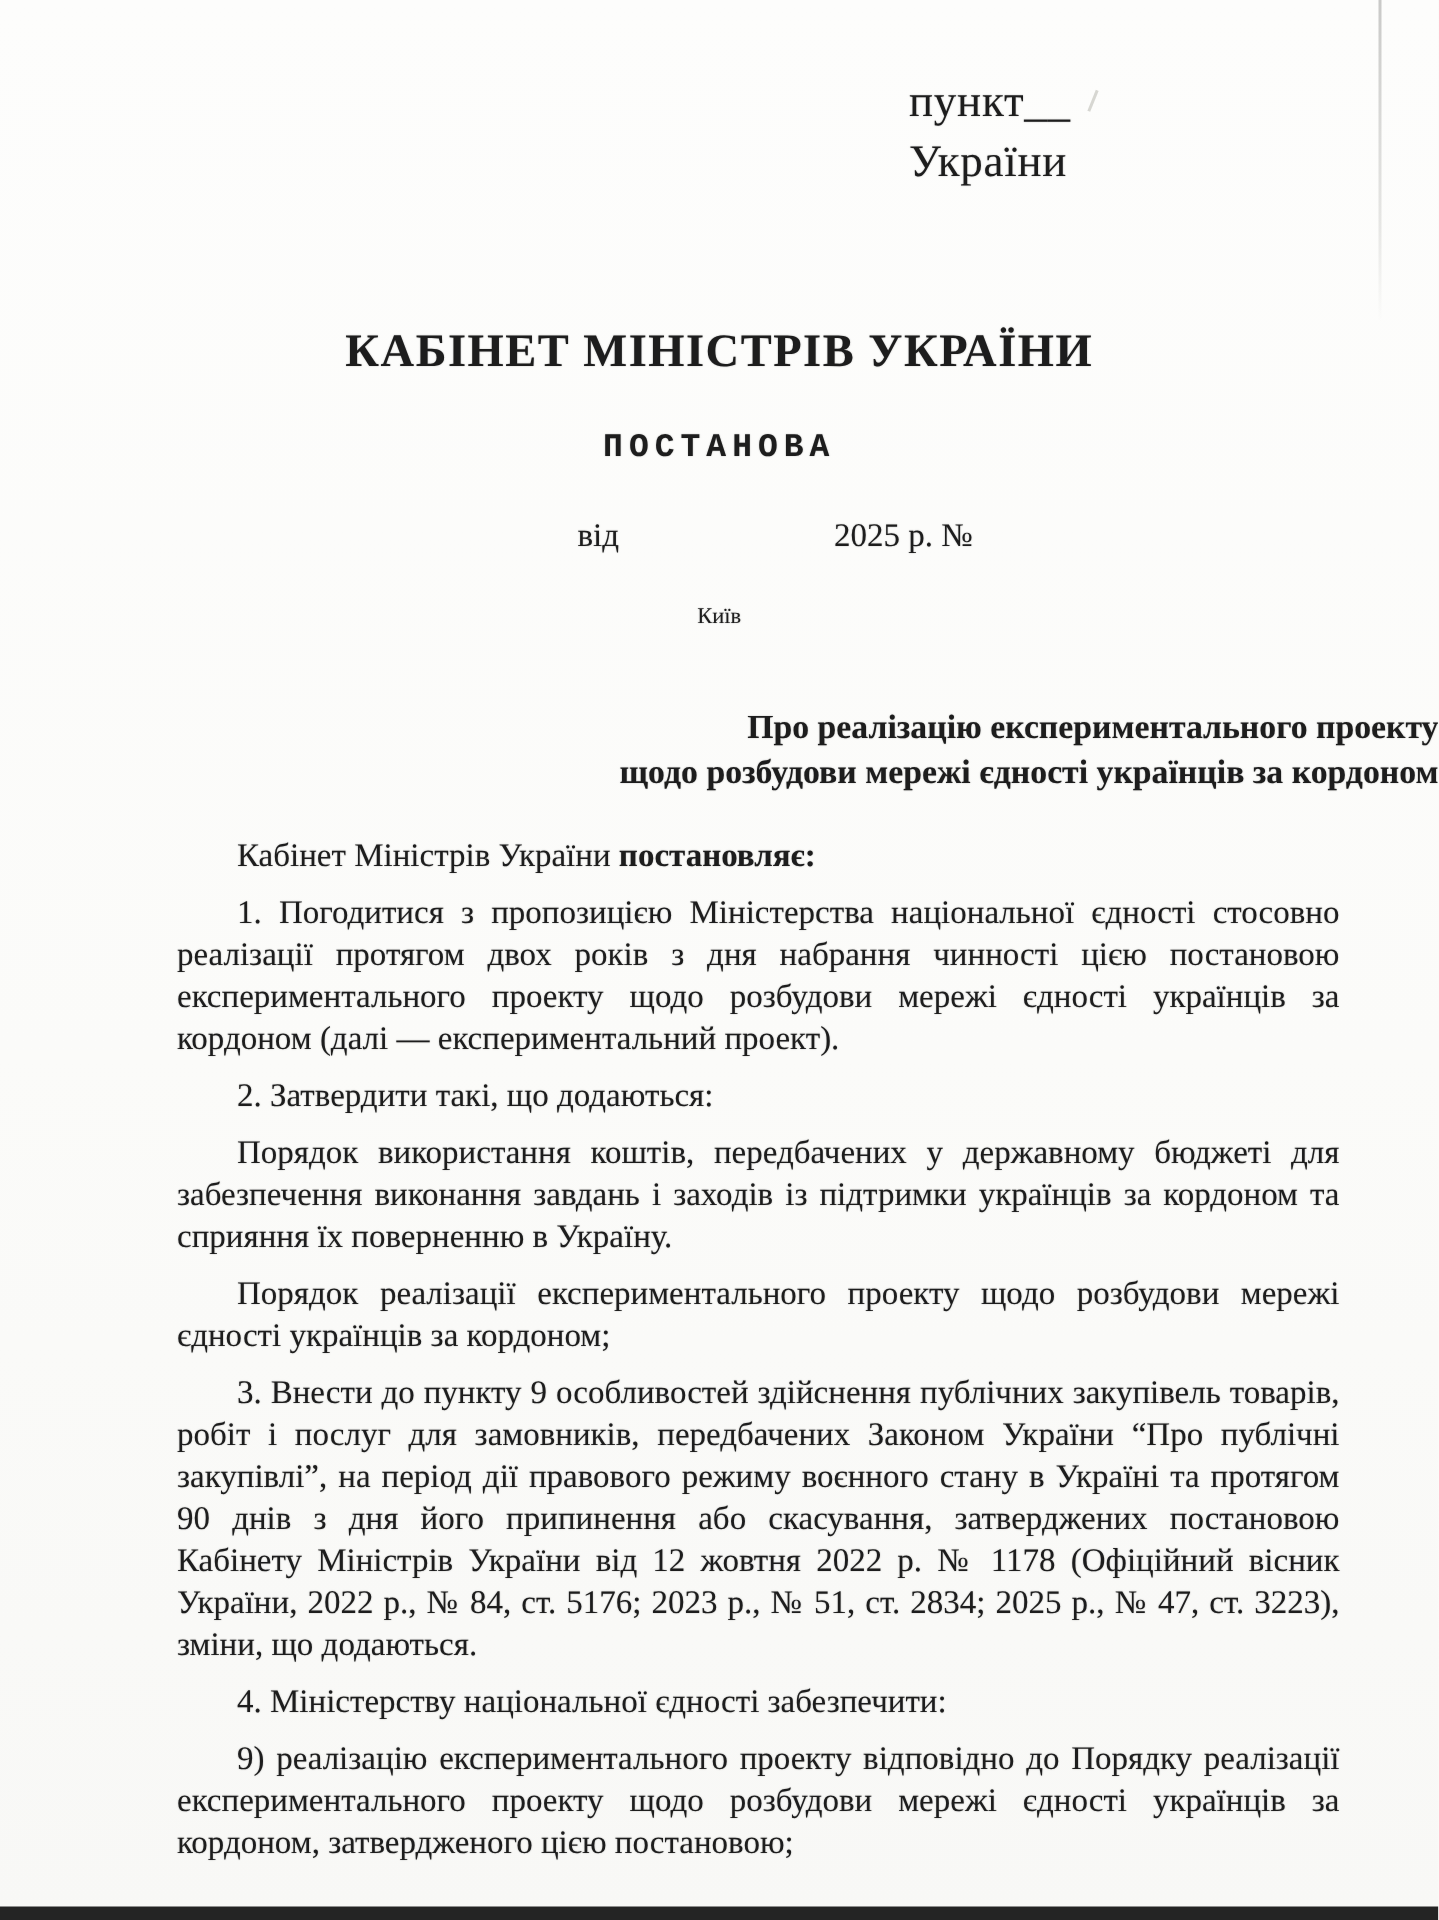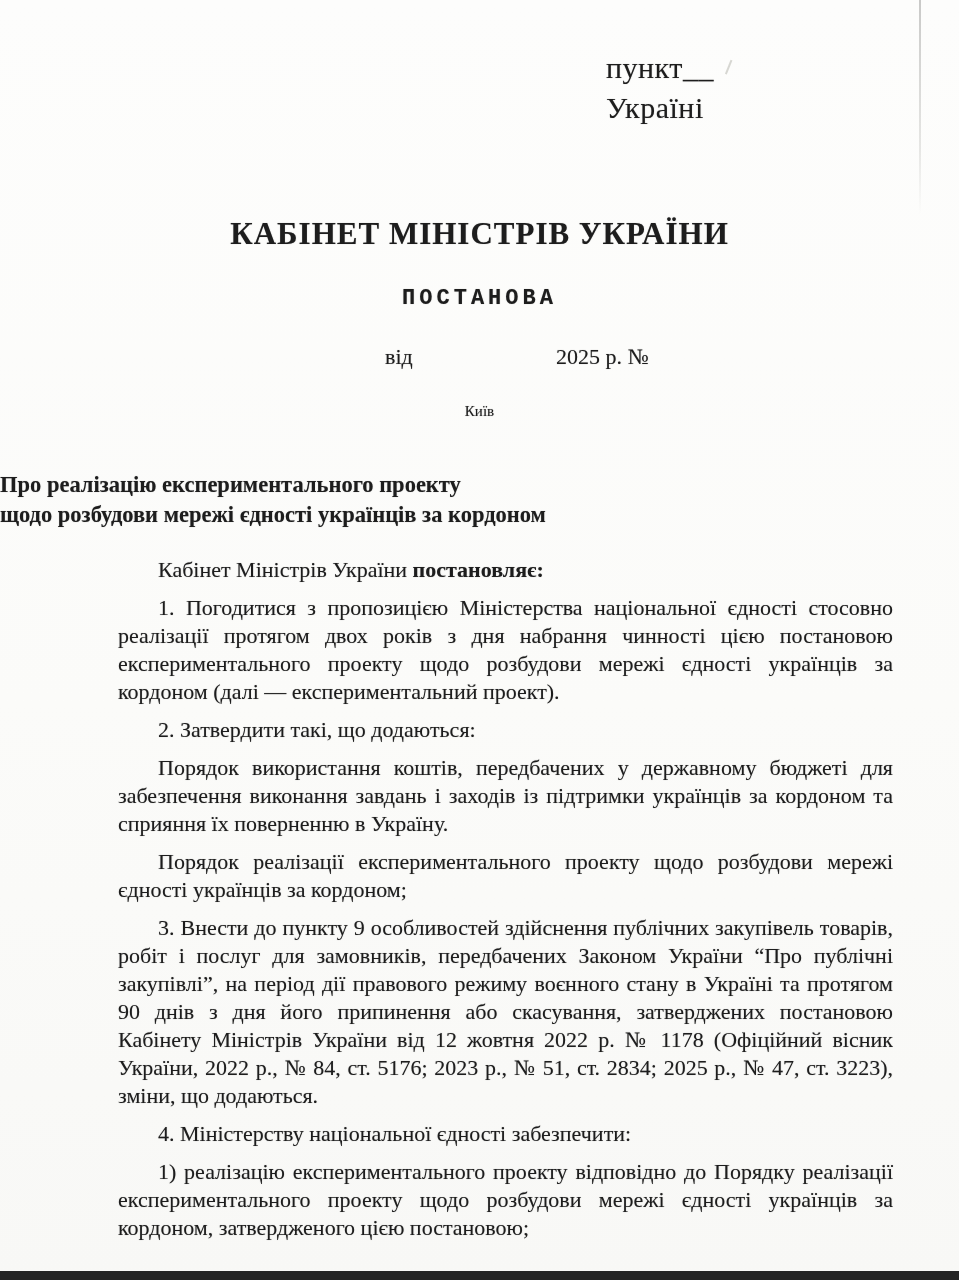--- a/index.html
+++ b/index.html
@@ -80,21 +80,21 @@
     left: 0;
     width: 100%;
     text-align: center;
     font-size: 15px;
   }
   .doc-title {
     position: absolute;
     top: 470px;
     left: 0;
     width: 100%;
-    text-align: left;
+    text-align: right;
     font-size: 22.5px;
     font-weight: 700;
     line-height: 30px;
   }
 
   
   .body-text {
     position: absolute;
     top: 556px;
     left: 118px;
@@ -130,21 +130,21 @@
 </style>
 </head>
 <body>
 
 <div class="page">
 
   <div class="scan-line"></div>
 
   <div class="corner">
     <div>пункт__</div>
-    <div>Україні</div>
+    <div>України</div>
   </div>
   <div class="handwritten-mark"></div>
 
   <div class="org-title">КАБІНЕТ МІНІСТРІВ УКРАЇНИ</div>
 
   <div class="doc-type">ПОСТАНОВА</div>
 
   <div class="date-row">
     <span class="date-prefix">від</span>
     <span class="date-value">2025 р. №</span>
@@ -158,18 +158,18 @@
   </div>
 
   <div class="body-text">
     <p class="preamble"><span>Кабінет Міністрів України </span><b>постановляє:</b></p>
     <p>1. Погодитися з пропозицією Міністерства національної єдності стосовно реалізації протягом двох років з дня набрання чинності цією постановою експериментального проекту щодо розбудови мережі єдності українців за кордоном (далі — експериментальний проект).</p>
     <p>2. Затвердити такі, що додаються:</p>
     <p>Порядок використання коштів, передбачених у державному бюджеті для забезпечення виконання завдань і заходів із підтримки українців за кордоном та сприяння їх поверненню в Україну.</p>
     <p>Порядок реалізації експериментального проекту щодо розбудови мережі єдності українців за кордоном;</p>
     <p>3. Внести до пункту 9 особливостей здійснення публічних закупівель товарів, робіт і послуг для замовників, передбачених Законом України “Про публічні закупівлі”, на період дії правового режиму воєнного стану в Україні та протягом 90 днів з дня його припинення або скасування, затверджених постановою Кабінету Міністрів України від 12 жовтня 2022 р. № 1178 (Офіційний вісник України, 2022 р., № 84, ст. 5176; 2023 р., № 51, ст. 2834; 2025 р., № 47, ст. 3223), зміни, що додаються.</p>
     <p>4. Міністерству національної єдності забезпечити:</p>
-    <p>1) реалізацію експериментального проекту відповідно до Порядку реалізації експериментального проекту щодо розбудови мережі єдності українців за кордоном, затвердженого цією постановою;</p>
+    <p>9) реалізацію експериментального проекту відповідно до Порядку реалізації експериментального проекту щодо розбудови мережі єдності українців за кордоном, затвердженого цією постановою;</p>
   </div>
 
   <div class="bottom-bar"></div>
 
 </div>
 
 </body></html>

